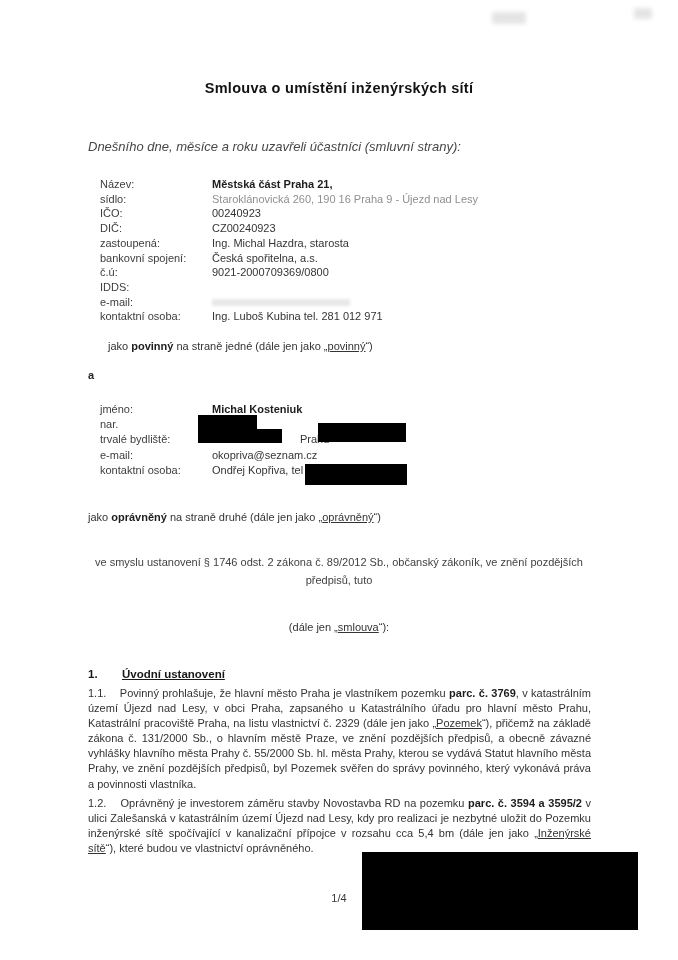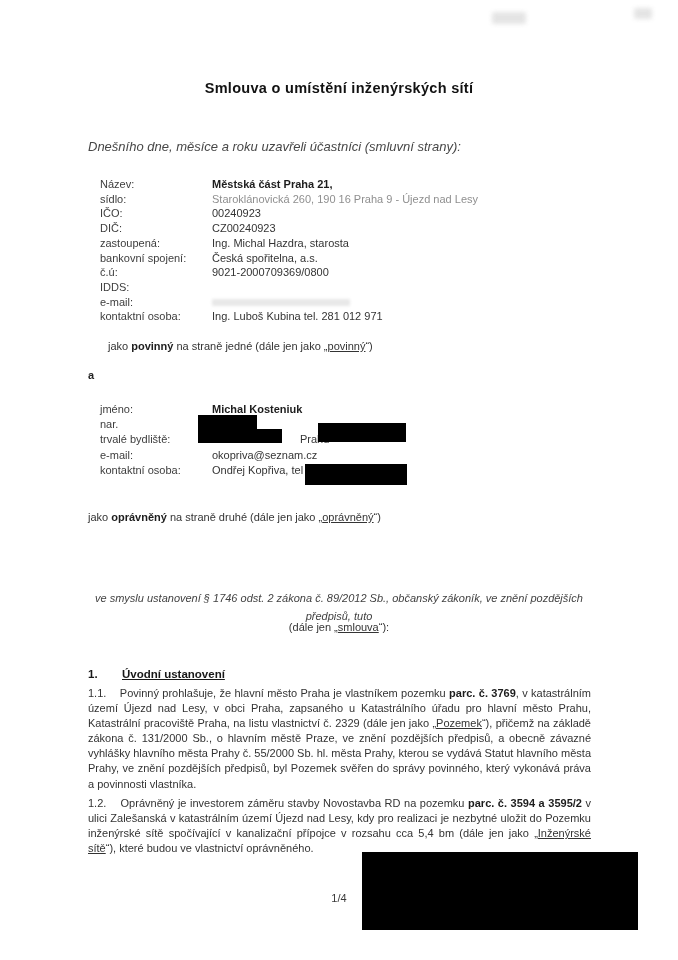--- a/index.html
+++ b/index.html
@@ -44,22 +44,22 @@
   .r-tel{left:217px;top:62px;width:102px;height:21px;}
   .footer-redact{left:362px;top:852px;width:276px;height:78px;background:#000;}
   
   .roleline{left:88px;font-size:11px;color:#343434;}
   .role1{top:340px;padding-left:20px;}
   .conj{top:369px;left:88px;font-size:11px;font-weight:bold;color:#242424;}
   .role2{top:511px;}
   
   .legal{
     top:553px;left:88px;width:502px;
-    text-align:center;font-style:italic;
-    font-size:11px;line-height:18px;color:#424242;margin-top:36px;
+    text-align:center;
+    font-size:11px;line-height:18px;color:#424242;
   }
   
   .contract-name{top:604px;left:0;right:0;text-align:center;font-size:11.5px;font-weight:bold;color:#1c1c1c;}
   .contract-sub{top:621px;left:0;right:0;text-align:center;font-size:11px;color:#343434;}
   
   .sec-head{top:668px;left:88px;font-size:11.5px;font-weight:bold;color:#181818;text-decoration:underline;}
   .sec-num{display:inline-block;width:34px;font-weight:bold;}
   .para{
     left:88px;width:503px;
     font-size:11px;line-height:15.1px;

